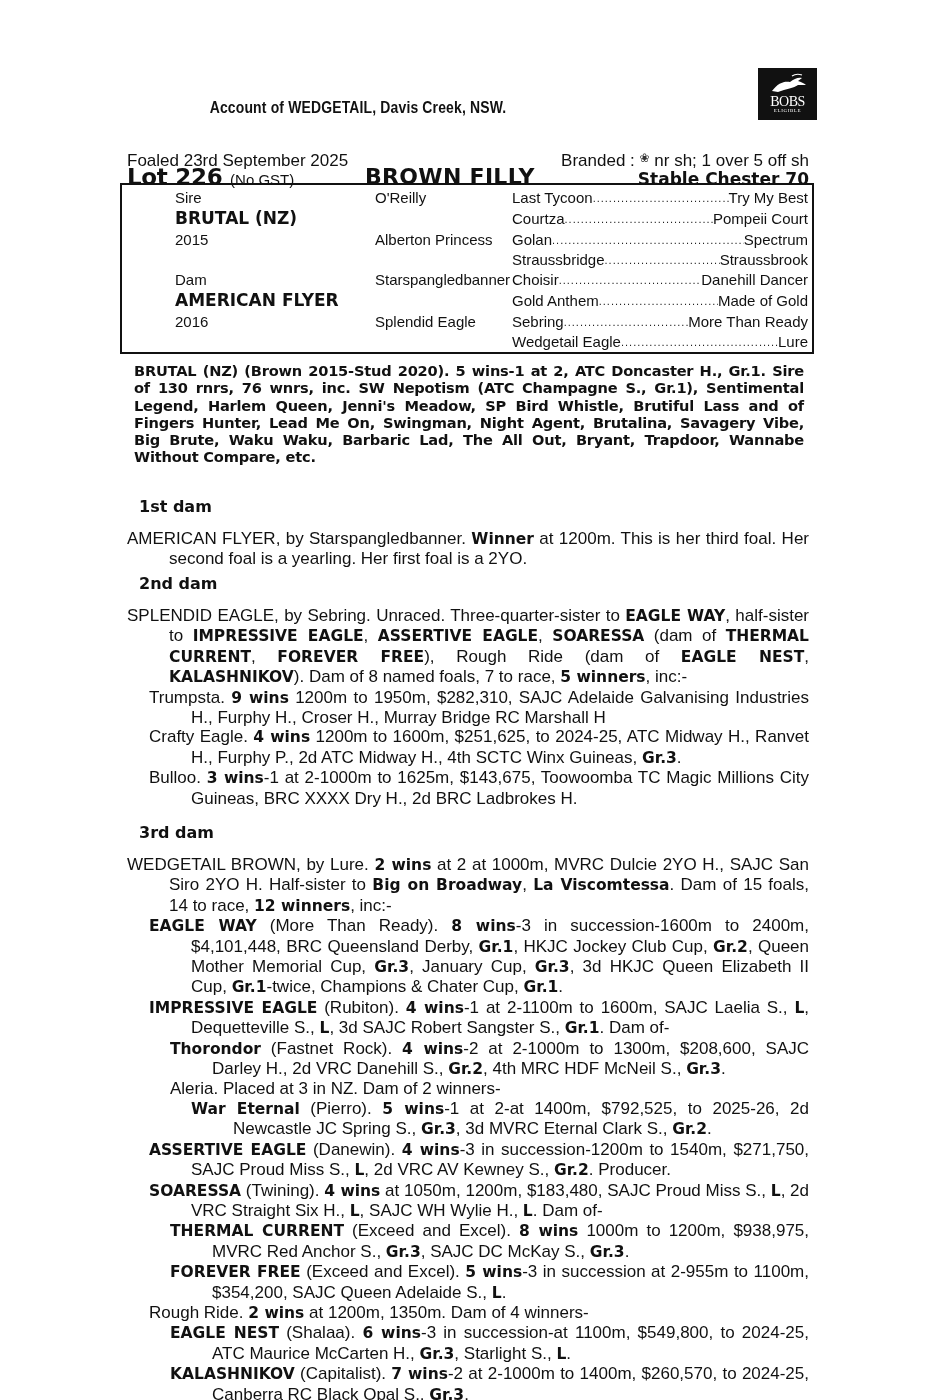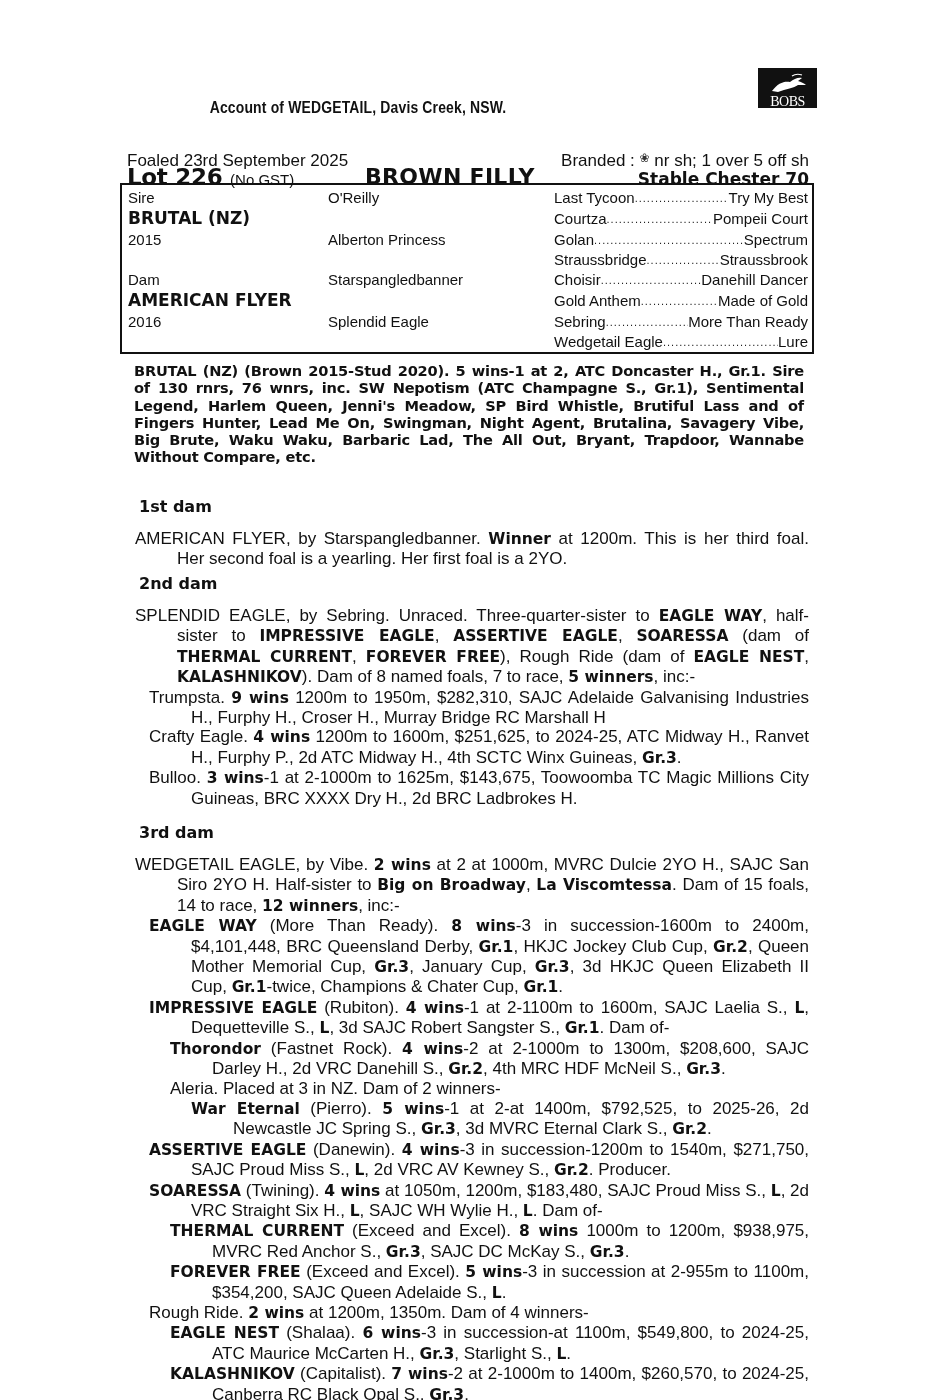--- a/index.html
+++ b/index.html
@@ -1,46 +1,46 @@
 <!DOCTYPE html>
 <html><head>
 <meta charset="utf-8">
 <style>
   html, body { margin:0; padding:0; background:#ffffff; }
   body { width:938px; height:1400px; position:relative; font-family:"Liberation Sans", sans-serif; color:#111; }
   .account { position:absolute; left:168px; top:98px; width:380px; text-align:center; font-family:"Liberation Sans", sans-serif; font-weight:bold; font-size:17px; transform:scaleX(0.82); transform-origin:center; letter-spacing:0.2px; }
-  .logo { position:absolute; left:758px; top:68px; width:59px; height:40px; background:#111; color:#fff; text-align:center; }
+  .logo { position:absolute; left:758px; top:68px; width:59px; height:52px; background:#111; color:#fff; text-align:center; }
   .logo svg { display:block; margin:5px auto 0; }
   .logo .bobs { font-family:"Liberation Serif", serif; font-size:14px; line-height:13px; letter-spacing:-0.5px; }
   .logo .elig { font-family:"Liberation Serif", serif; font-size:5px; letter-spacing:0.6px; line-height:6px; }
   .row1 { position:absolute; left:127px; top:120px; width:682px; height:30px;margin-top:44px; }
   .lot { position:absolute; left:0; top:0; font-family:"DejaVu Sans", sans-serif; font-weight:bold; font-size:23px; letter-spacing:-0.3px; }
   .lot .nogst { font-family:"Liberation Sans", sans-serif; font-weight:normal; font-size:15px; letter-spacing:0; }
   .filly { position:absolute; left:238px; top:0; font-family:"DejaVu Sans", sans-serif; font-weight:bold; font-size:22px; letter-spacing:0.3px; }
   .stable { position:absolute; right:0; top:5px; font-family:"DejaVu Sans", sans-serif; font-weight:bold; font-size:17px; }
   .row2 { position:absolute; left:127px; top:151px; width:682px; font-size:17px; }
   .row2 .foaled { position:absolute; left:0; top:0; }
   .row2 .branded { position:absolute; right:0; top:0; white-space:nowrap; }
   .brand-mark { display:inline-block; font-size:12px; vertical-align:4px; color:#333; }
 
   .ped { position:absolute; left:120px; top:183px; width:694px; height:171px; border:2px solid #111; box-sizing:border-box; }
-  .ped .cell { position:absolute; font-size:15px; white-space:nowrap; }
+  .ped .cell { position:absolute; font-size:15px; white-space:nowrap;margin-left:47px; }
   .ped .big { font-family:"DejaVu Sans", sans-serif; font-weight:bold; font-size:17px; }
   .ped .dotline { position:absolute; left:390px; width:296px; font-size:15px; display:flex; white-space:nowrap; overflow:hidden; }
-  .ped .dotline .l { flex:0 0 auto;margin-left:42px; }
+  .ped .dotline .l { flex:0 0 auto; }
   .ped .dotline .dots { flex:1 1 auto; overflow:hidden; letter-spacing:1px; font-size:11px; line-height:18px; color:#222; }
   .ped .dotline .dots::before { content:"........................................................................................................................"; }
   .ped .dotline .r { flex:0 0 auto; }
 
   .sire-desc { position:absolute; left:134px; top:362px; width:670px; font-family:"DejaVu Sans", sans-serif; font-weight:bold; font-size:14.6px; line-height:17.3px; text-align:justify; letter-spacing:-0.2px; }
 
   .sec { position:absolute; left:127px; width:682px; }
   .sec h3 { margin:12px; font-family:"DejaVu Sans", sans-serif; font-weight:bold; font-size:16px; line-height:20px; }
   .para { font-size:17px; line-height:19.4px; text-align:justify; margin:0; }
-  .para.l0 { padding-left:42px; text-indent:-42px;margin-left:8px; }
+  .para.l0 { padding-left:42px; text-indent:-42px; }
   .para.l1 { padding-left:64px; text-indent:-42px; }
   .para.l2 { padding-left:85px; text-indent:-42px; }
   .para.l3 { padding-left:106px; text-indent:-42px; }
   .b { font-family:"DejaVu Sans", sans-serif; font-weight:bold; font-size:15.5px; }
 </style>
 </head>
 <body>
 
 <div class="account">Account of WEDGETAIL, Davis Creek, NSW.</div>
 
@@ -138,21 +138,21 @@
       <p class="para l0"><span>SPLENDID EAGLE, by Sebring. Unraced. Three-quarter-sister to </span><span class="b">EAGLE WAY</span><span>, half-sister to </span><span class="b">IMPRESSIVE EAGLE</span><span>, </span><span class="b">ASSERTIVE EAGLE</span><span>, </span><span class="b">SOARESSA</span><span> (dam of </span><span class="b">THERMAL CURRENT</span><span>, </span><span class="b">FOREVER FREE</span><span>), Rough Ride (dam of </span><span class="b">EAGLE NEST</span><span>, </span><span class="b">KALASHNIKOV</span><span>). Dam of 8 named foals, 7 to race, </span><span class="b">5 winners</span><span>, inc:-</span></p>
       <p class="para l1"><span>Trumpsta. </span><span class="b">9 wins</span><span> 1200m to 1950m, $282,310, SAJC Adelaide Galvanising Industries H., Furphy H., Croser H., Murray Bridge RC Marshall H</span></p>
       <p class="para l1"><span>Crafty Eagle. </span><span class="b">4 wins</span><span> 1200m to 1600m, $251,625, to 2024-25, ATC Midway H., Ranvet H., Furphy P., 2d ATC Midway H., 4th SCTC Winx Guineas, </span><span class="b">Gr.3</span><span>.</span></p>
       <p class="para l1"><span>Bulloo. </span><span class="b">3 wins</span><span>-1 at 2-1000m to 1625m, $143,675, Toowoomba TC Magic Millions City Guineas, BRC XXXX Dry H., 2d BRC Ladbrokes H.</span></p>
     </div>
 </div>
 
 <div class="sec" style="top:811px;">
   <h3>3rd dam</h3>
   <div>
-      <p class="para l0"><span>WEDGETAIL EAGLE, by Vibe. </span><span class="b">2 wins</span><span> at 2 at 1000m, MVRC Dulcie 2YO H., SAJC San Siro 2YO H. Half-sister to </span><span class="b">Big on Broadway</span><span>, </span><span class="b">La Viscomtessa</span><span>. Dam of 15 foals, 14 to race, </span><span class="b">12 winners</span><span>, inc:-</span></p>
+      <p class="para l0"><span>WEDGETAIL BROWN, by Lure. </span><span class="b">2 wins</span><span> at 2 at 1000m, MVRC Dulcie 2YO H., SAJC San Siro 2YO H. Half-sister to </span><span class="b">Big on Broadway</span><span>, </span><span class="b">La Viscomtessa</span><span>. Dam of 15 foals, 14 to race, </span><span class="b">12 winners</span><span>, inc:-</span></p>
       <p class="para l1"><span class="b">EAGLE WAY</span><span> (More Than Ready). </span><span class="b">8 wins</span><span>-3 in succession-1600m to 2400m, $4,101,448, BRC Queensland Derby, </span><span class="b">Gr.1</span><span>, HKJC Jockey Club Cup, </span><span class="b">Gr.2</span><span>, Queen Mother Memorial Cup, </span><span class="b">Gr.3</span><span>, January Cup, </span><span class="b">Gr.3</span><span>, 3d HKJC Queen Elizabeth II Cup, </span><span class="b">Gr.1</span><span>-twice, Champions &amp; Chater Cup, </span><span class="b">Gr.1</span><span>.</span></p>
       <p class="para l1"><span class="b">IMPRESSIVE EAGLE</span><span> (Rubiton). </span><span class="b">4 wins</span><span>-1 at 2-1100m to 1600m, SAJC Laelia S., </span><span class="b">L</span><span>, Dequetteville S., </span><span class="b">L</span><span>, 3d SAJC Robert Sangster S., </span><span class="b">Gr.1</span><span>. Dam of-</span></p>
       <p class="para l2"><span class="b">Thorondor</span><span> (Fastnet Rock). </span><span class="b">4 wins</span><span>-2 at 2-1000m to 1300m, $208,600, SAJC Darley H., 2d VRC Danehill S., </span><span class="b">Gr.2</span><span>, 4th MRC HDF McNeil S., </span><span class="b">Gr.3</span><span>.</span></p>
       <p class="para l2"><span>Aleria. Placed at 3 in NZ. Dam of 2 winners-</span></p>
       <p class="para l3"><span class="b">War Eternal</span><span> (Pierro). </span><span class="b">5 wins</span><span>-1 at 2-at 1400m, $792,525, to 2025-26, 2d Newcastle JC Spring S., </span><span class="b">Gr.3</span><span>, 3d MVRC Eternal Clark S., </span><span class="b">Gr.2</span><span>.</span></p>
       <p class="para l1"><span class="b">ASSERTIVE EAGLE</span><span> (Danewin). </span><span class="b">4 wins</span><span>-3 in succession-1200m to 1540m, $271,750, SAJC Proud Miss S., </span><span class="b">L</span><span>, 2d VRC AV Kewney S., </span><span class="b">Gr.2</span><span>. Producer.</span></p>
       <p class="para l1"><span class="b">SOARESSA</span><span> (Twining). </span><span class="b">4 wins</span><span> at 1050m, 1200m, $183,480, SAJC Proud Miss S., </span><span class="b">L</span><span>, 2d VRC Straight Six H., </span><span class="b">L</span><span>, SAJC WH Wylie H., </span><span class="b">L</span><span>. Dam of-</span></p>
       <p class="para l2"><span class="b">THERMAL CURRENT</span><span> (Exceed and Excel). </span><span class="b">8 wins</span><span> 1000m to 1200m, $938,975, MVRC Red Anchor S., </span><span class="b">Gr.3</span><span>, SAJC DC McKay S., </span><span class="b">Gr.3</span><span>.</span></p>
       <p class="para l2"><span class="b">FOREVER FREE</span><span> (Exceed and Excel). </span><span class="b">5 wins</span><span>-3 in succession at 2-955m to 1100m, $354,200, SAJC Queen Adelaide S., </span><span class="b">L</span><span>.</span></p>
       <p class="para l1"><span>Rough Ride. </span><span class="b">2 wins</span><span> at 1200m, 1350m. Dam of 4 winners-</span></p>

